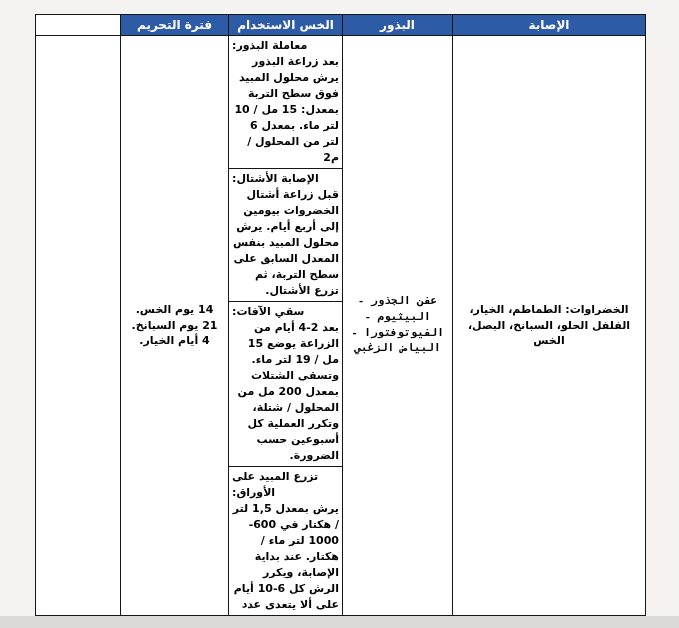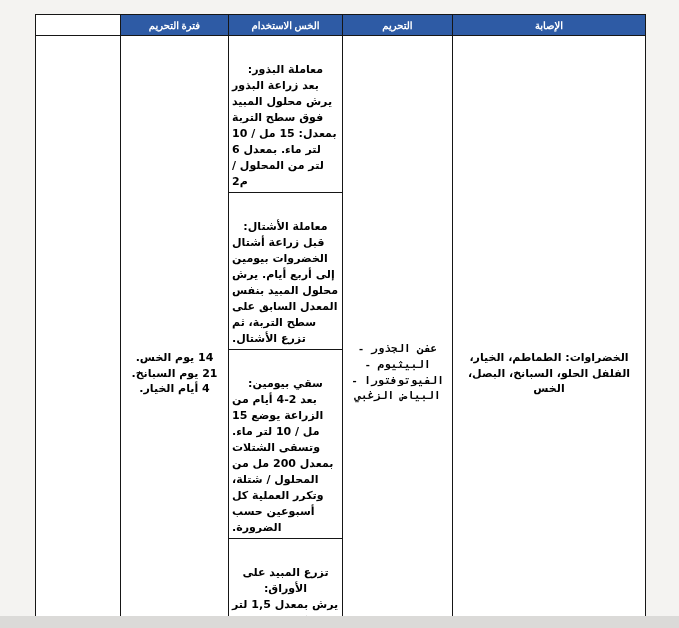--- a/index.html
+++ b/index.html
@@ -29,25 +29,24 @@
     border: 1px solid #161616;
     background: #ffffff;
     color: #000000;
     font-size: 11px;
     font-weight: bold;
     overflow: hidden;
   }
   .doc-table th {
     background: #2e5ba5;
     color: #ffffff;
-    font-size: 10px;
+    font-size: 12px;
     text-align: center;
     vertical-align: middle;
     padding: 2px;
-    font-family: Liberation Serif, serif;
   }
   th.empty-col, td.empty-col { background: #ffffff; }
   tr.header-row { height: 21px; }
   tr.r1a { height: 115px; }
   tr.r1b { height: 118px; }
   tr.r1c { height: 138px; }
   tr.r1d { height: 118px; }
   tr.r2  { height: 81px; }
   .col-crop   { width: 193px; }
   .col-pests  { width: 110px; }
@@ -60,22 +59,22 @@
     padding: 2px 0;
     line-height: 1.45;
   }
   .cell-pests { padding: 2px 4px; font-family: Liberation Mono, monospace; }
   .cell-period { white-space: pre-line; padding: 16px 4px; }
   .cell-usage {
     vertical-align: top;
     padding: 2px 3px;
     line-height: 16px;
   }
-  .u-head { text-align: center; margin-top: 24px; }
-  .u-body { text-align: left; }
+  .u-head { text-align: left; }
+  .u-body { text-align: right; }
   .cell-usage2 {
     text-align: center;
     vertical-align: middle;
     padding: 2px 3px;
     line-height: 15px;
   }
 </style>
 </head>
 <body>
 
@@ -84,50 +83,50 @@
     <col class="col-crop">
     <col class="col-pests">
     <col class="col-usage">
     <col class="col-period">
     <col class="col-empty">
   </colgroup>
 
   <tbody>
       <tr class="header-row">
     <th>الإصابة</th>
-    <th>التحريم</th>
+    <th>البذور</th>
     <th>الخس الاستخدام</th>
     <th>فترة التحريم</th>
     <th class="empty-col"></th>
   </tr>
 
   <tr class="r1a">
     <td class="cell-crop" rowspan="4">الخضراوات: الطماطم، الخيار، الفلفل الحلو، السبانخ، البصل، الخس</td>
     <td class="cell-pests" rowspan="4">عفن الجذور - البيثيوم - الفيوتوفتورا - البياض الزغبي</td>
     <td class="cell-usage">
       <div class="u-head">معاملة البذور:</div>
       <div class="u-body">بعد زراعة البذور يرش محلول المبيد فوق سطح التربة بمعدل: 15 مل / 10 لتر ماء. بمعدل 6 لتر من المحلول / م2</div>
     </td>
     <td class="cell-period" rowspan="4">14 يوم الخس.
 21 يوم السبانخ.
 4 أيام الخيار.</td>
     <td class="empty-col" rowspan="4"></td>
   </tr>
 
   <tr class="r1b">
     <td class="cell-usage">
-      <div class="u-head">معاملة الأشتال:</div>
+      <div class="u-head">الإصابة الأشتال:</div>
       <div class="u-body">قبل زراعة أشتال الخضروات بيومين إلى أربع أيام. يرش محلول المبيد بنفس المعدل السابق على سطح التربة، ثم تزرع الأشتال.</div>
     </td>
   </tr>
 
   <tr class="r1c">
     <td class="cell-usage">
-      <div class="u-head">سقي بيومين:</div>
-      <div class="u-body">بعد 2-4 أيام من الزراعة يوضع 15 مل / 10 لتر ماء. وتسقى الشتلات بمعدل 200 مل من المحلول / شتلة، وتكرر العملية كل أسبوعين حسب الضرورة.</div>
+      <div class="u-head">سقي الآفات:</div>
+      <div class="u-body">بعد 2-4 أيام من الزراعة يوضع 15 مل / 19 لتر ماء. وتسقى الشتلات بمعدل 200 مل من المحلول / شتلة، وتكرر العملية كل أسبوعين حسب الضرورة.</div>
     </td>
   </tr>
 
   <tr class="r1d">
     <td class="cell-usage">
       <div class="u-head">تزرع المبيد على الأوراق:</div>
       <div class="u-body">يرش بمعدل 1,5 لتر / هكتار في 600-1000 لتر ماء / هكتار. عند بداية الإصابة، ويكرر الرش كل 6-10 أيام على ألا يتعدى عدد</div>
     </td>
   </tr>
 

